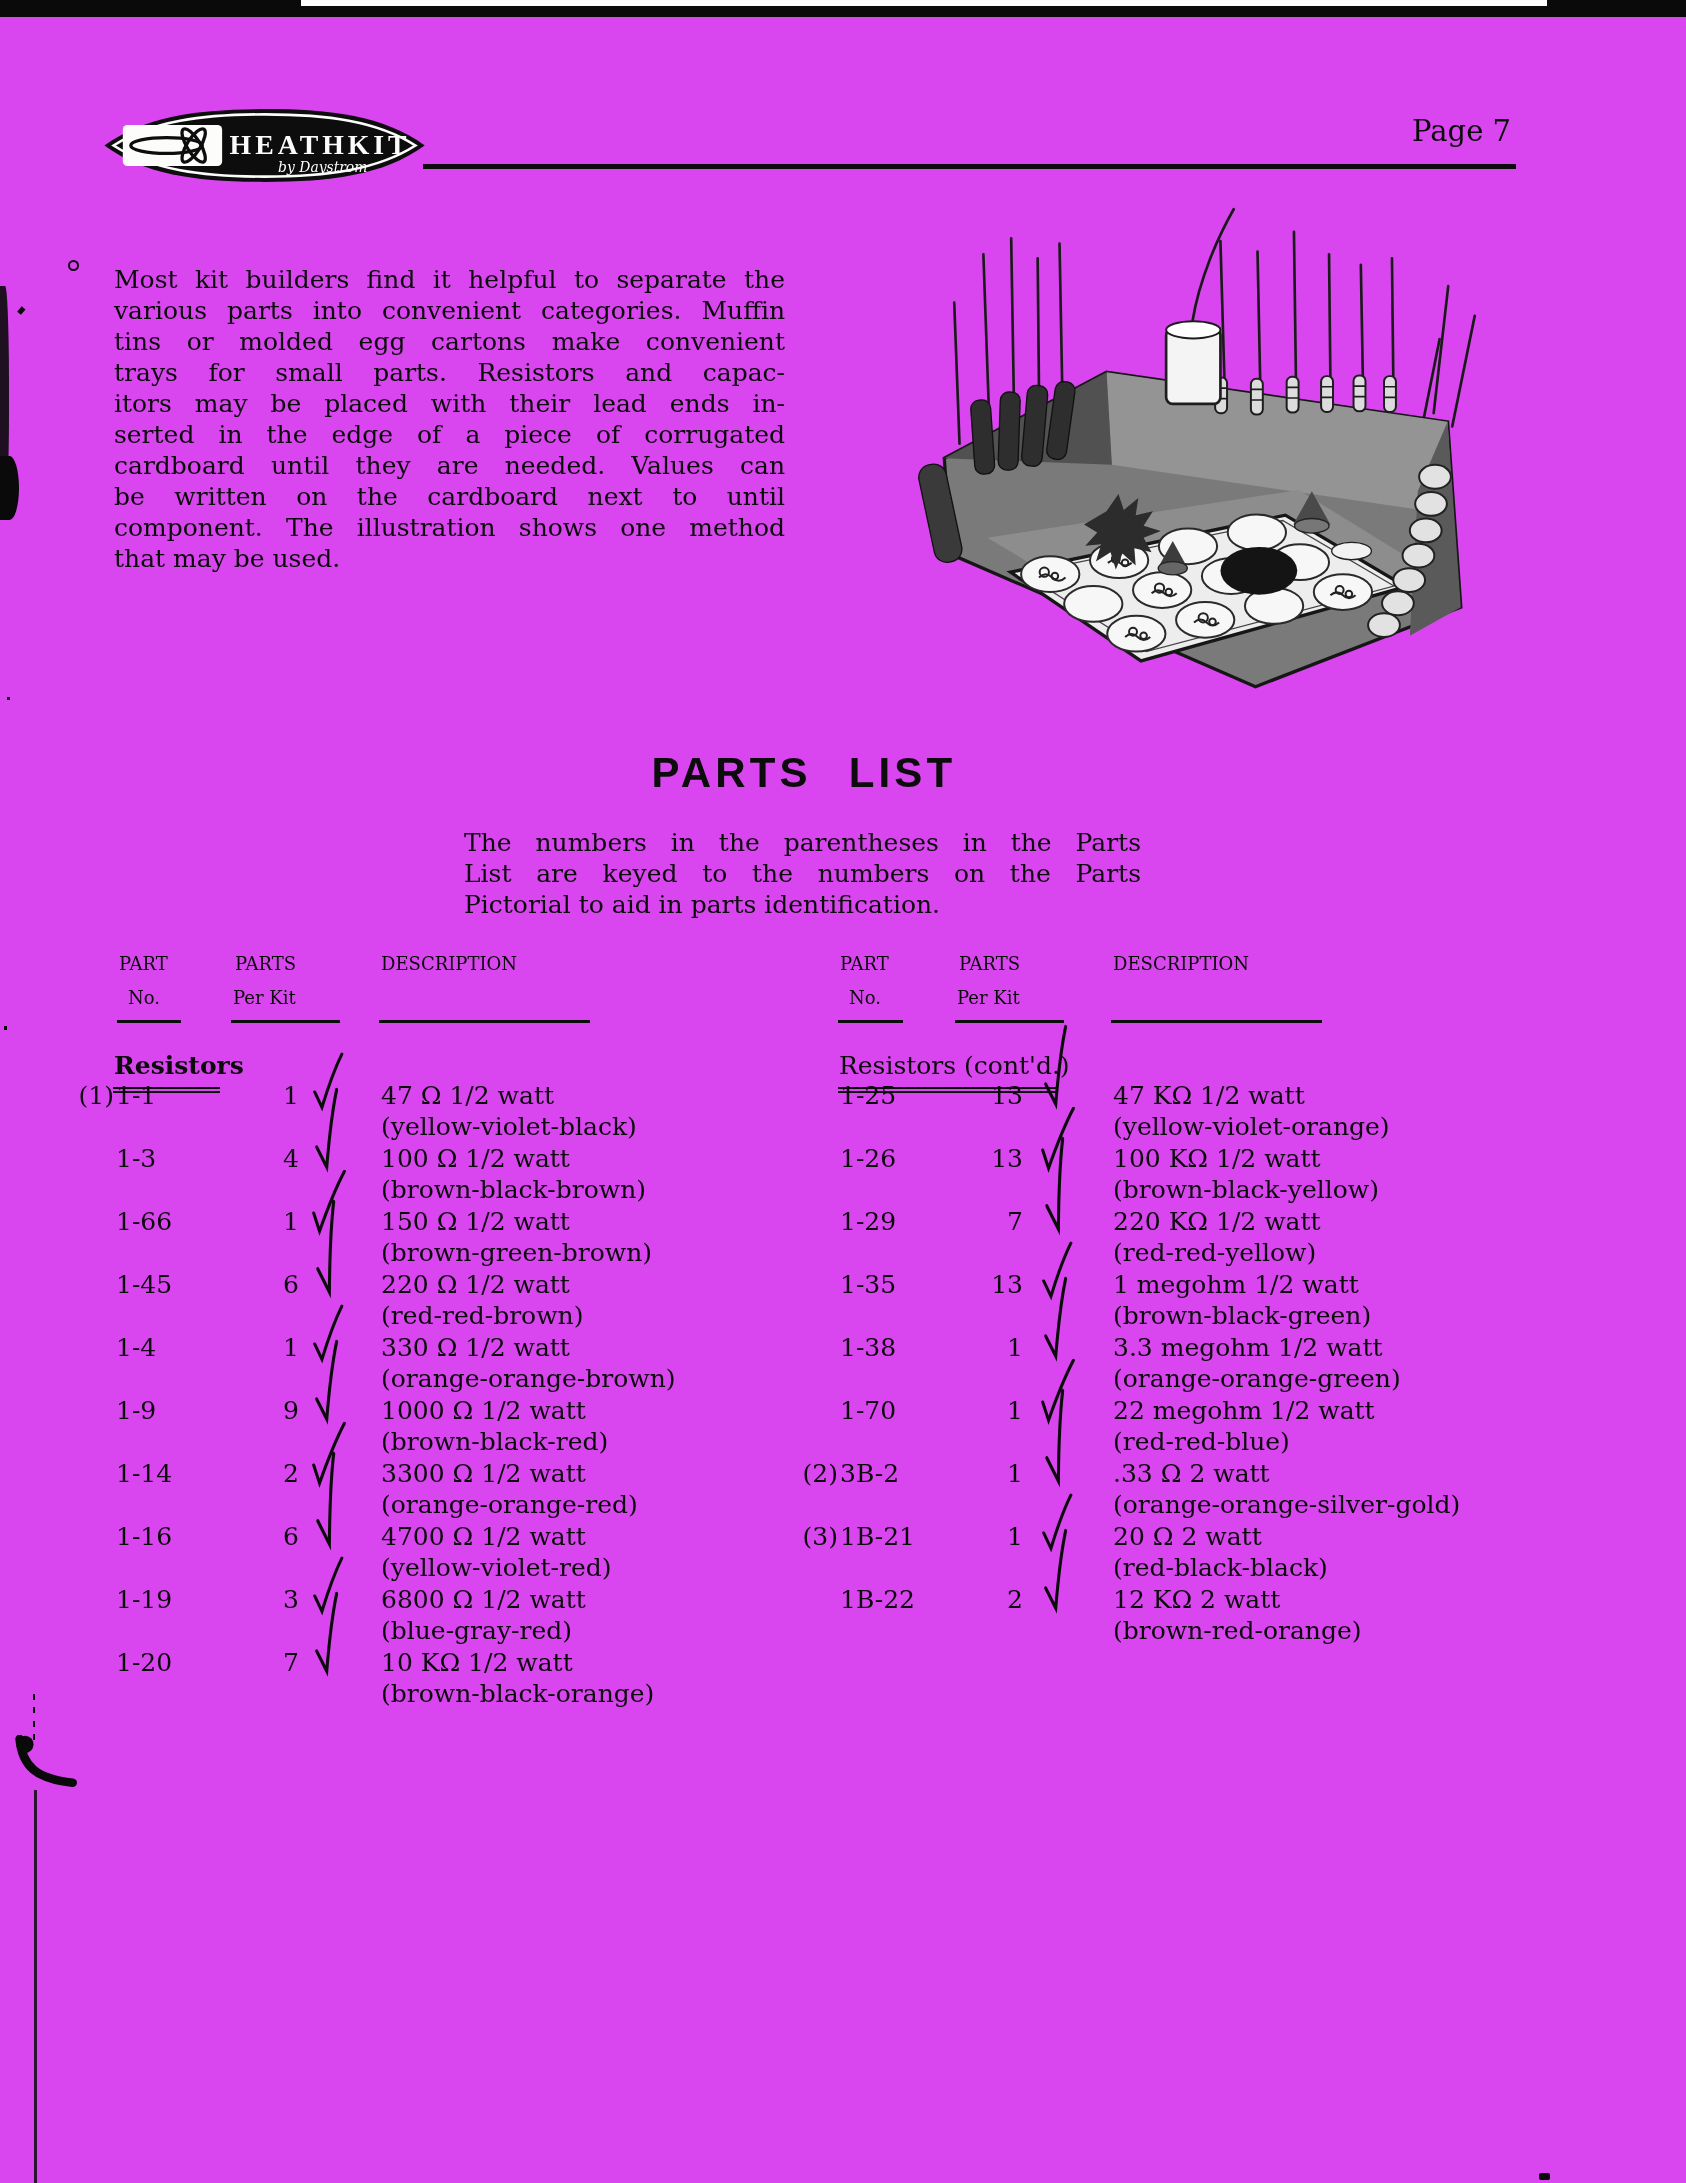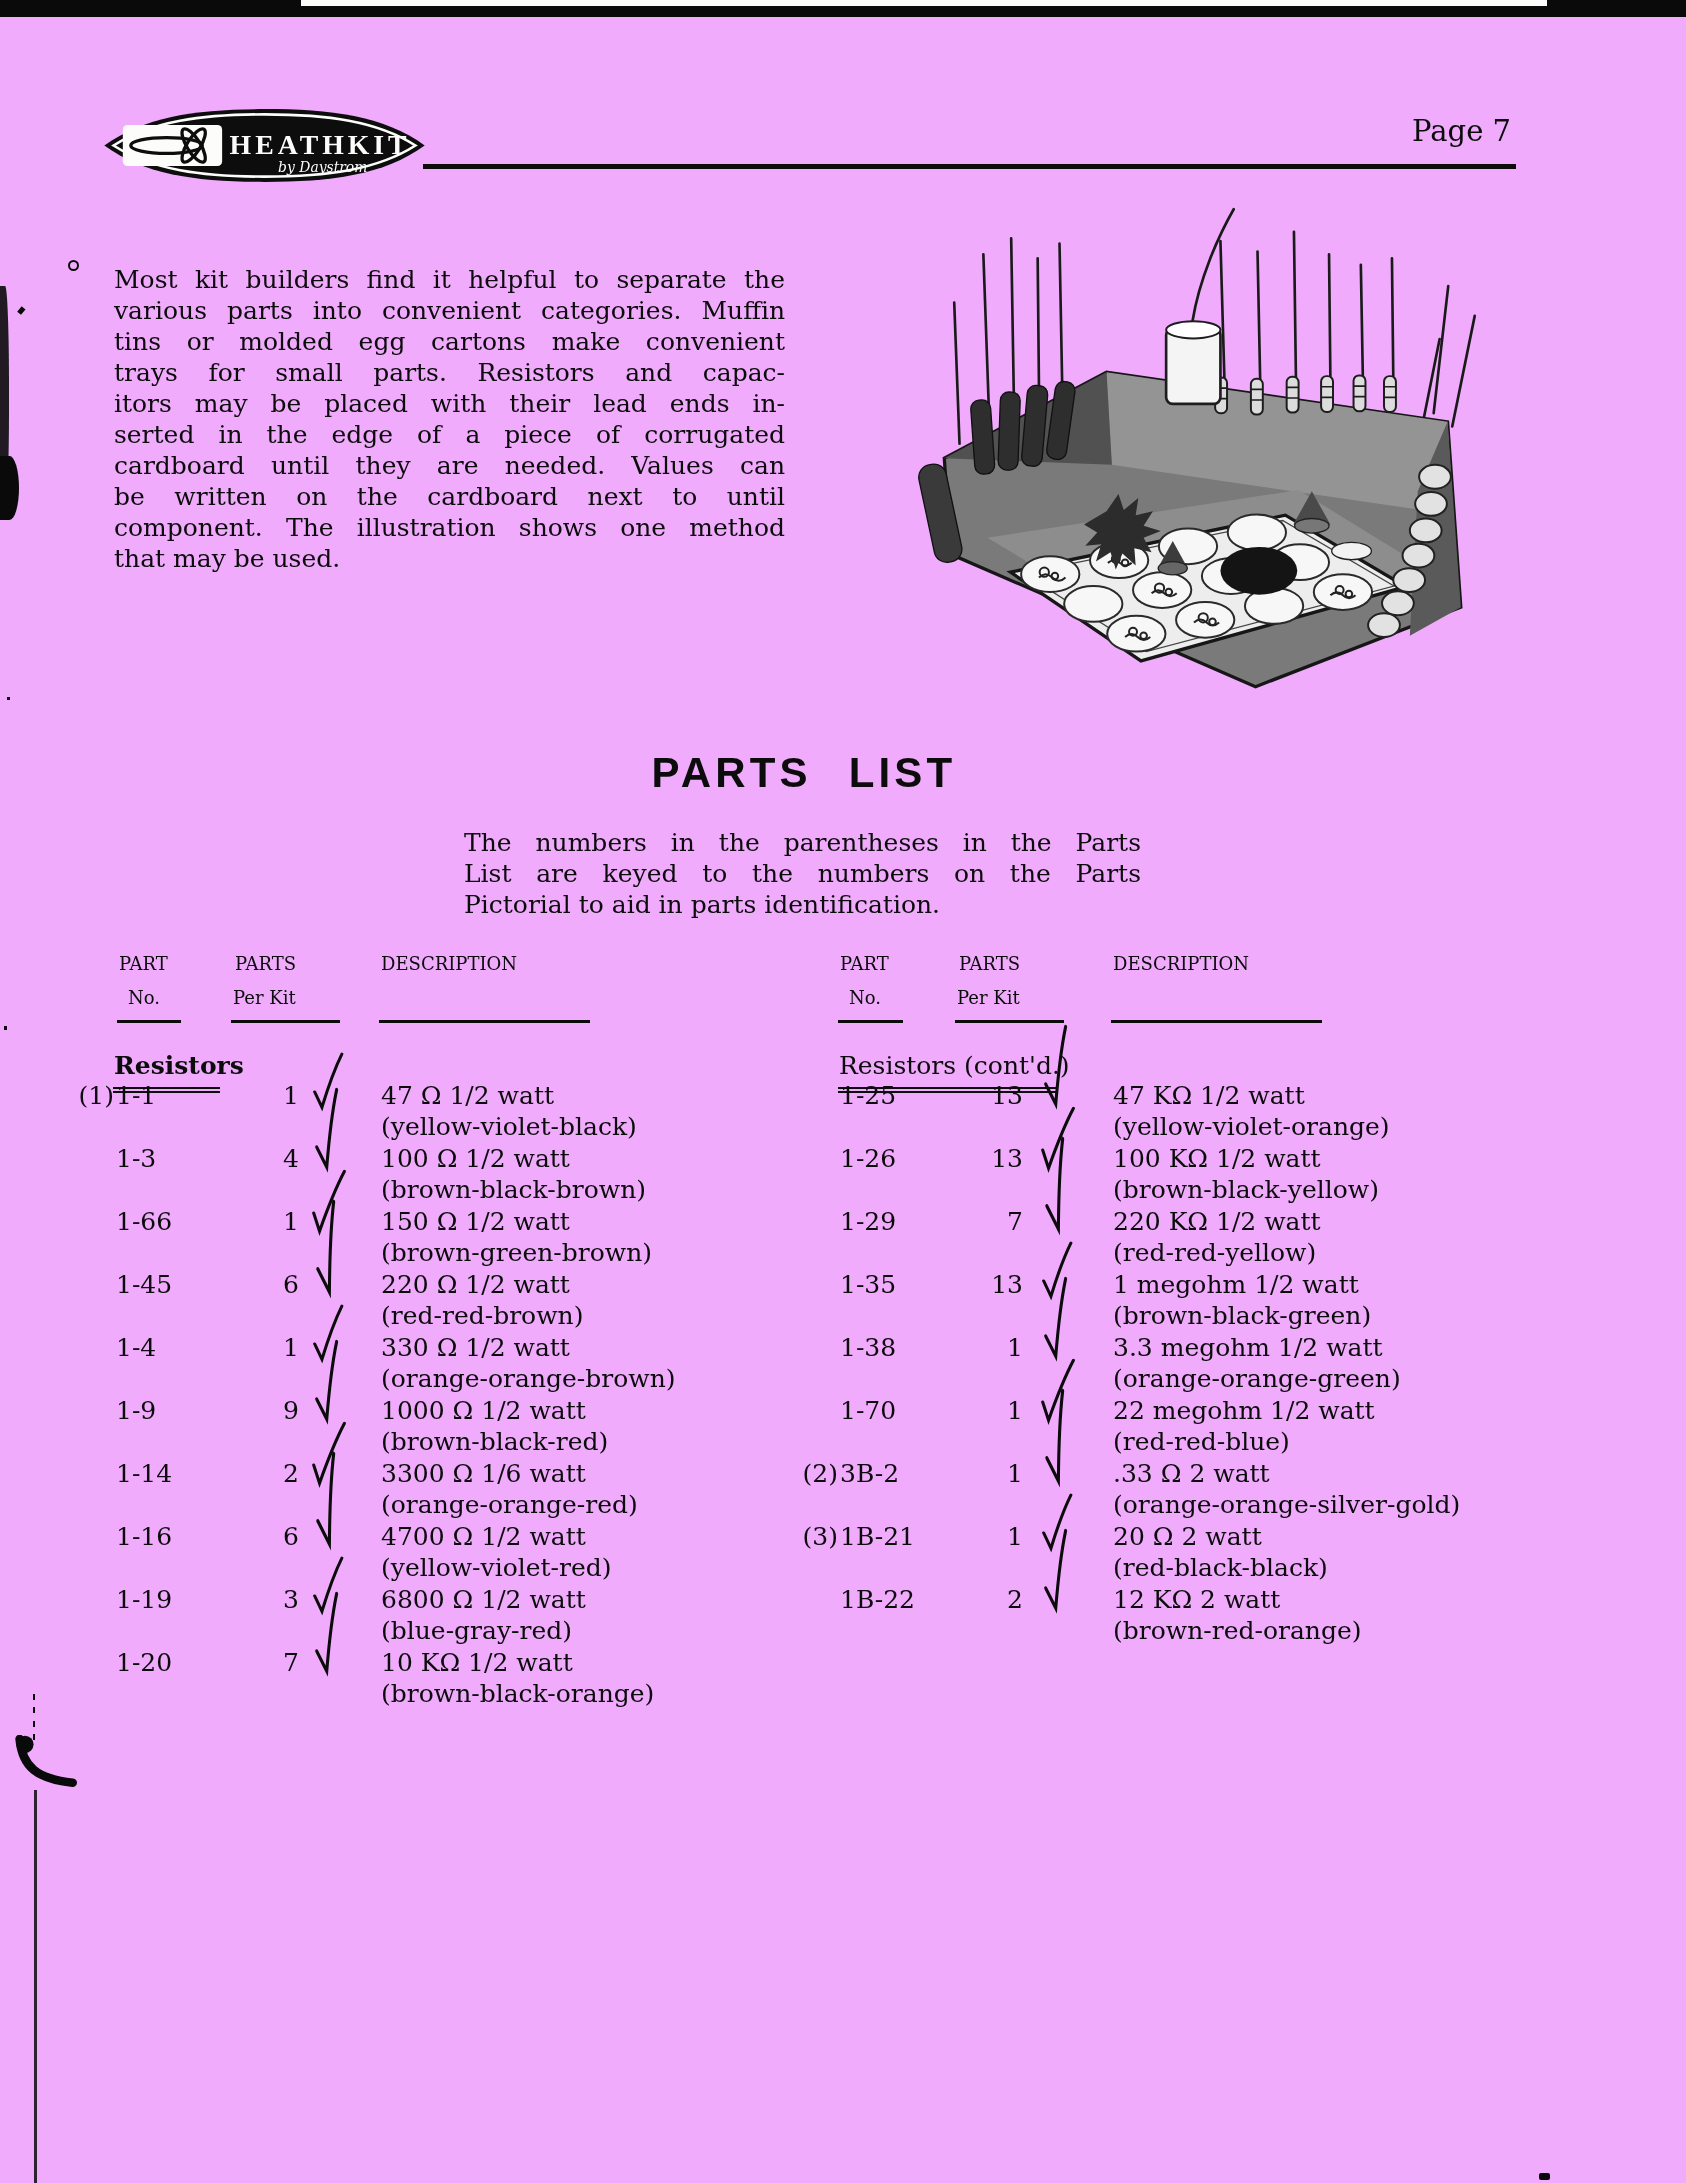--- a/index.html
+++ b/index.html
@@ -1,16 +1,16 @@
 <!DOCTYPE html>
 <html style="font-size:10.6px"><head>
 <meta charset="utf-8">
 <style>
   html,body{margin:0;padding:0;background:#4a4a4a;}
-  .page{position:relative;width:1687px;height:2183px;background:#f0abfc;overflow:hidden;
+  .page{position:relative;width:1687px;height:2183px;background:#d946ef;overflow:hidden;
         font-family:"DejaVu Serif",serif;color:#0c0c0c;}
   
   .art{position:absolute;background:#0a0a0a;}
   .art-top-bar{left:0;top:0;width:1687px;height:17px;}
   .art-top-notch{left:301px;top:0;width:1246px;height:6px;background:#fcfcfb;}
   .art-top-right{left:1630px;top:0;width:57px;height:13.3px;}
   .art-left-band{left:0;top:286px;width:8.6px;height:222px;opacity:.9;border-radius:0 45% 45% 0;}
   .art-left-blob{left:0;top:456px;width:19px;height:64px;border-radius:0 60% 60% 0;}
   .art-left-dot{left:18.6px;top:307px;width:4.6px;height:6.6px;transform:rotate(40deg);}
   .art-ring{left:68px;top:260px;width:7.3px;height:7.3px;background:none;border:2px solid #0a0a0a;border-radius:50%;}
@@ -322,21 +322,21 @@
   </div>
       <div class="row">
     <span class="prefix"></span>
     <span class="part">1-14</span>
     <span class="qty">2</span>
     <span class="check v2">
       <svg viewBox="0 0 60 140" preserveAspectRatio="none">
             <path d="M7 96 L24 130 C32 86 42 40 54 4"></path>
           </svg>
     </span>
-    <span class="d1">3300 Ω 1/6 watt</span>
+    <span class="d1">3300 Ω 1/2 watt</span>
     <span class="d2">(orange-orange-red)</span>
   </div>
       <div class="row">
     <span class="prefix"></span>
     <span class="part">1-16</span>
     <span class="qty">6</span>
     <span class="check v3">
       <svg viewBox="0 0 60 140" preserveAspectRatio="none">
             <path d="M7 96 L24 130 C32 86 42 40 54 4"></path>
           </svg>

